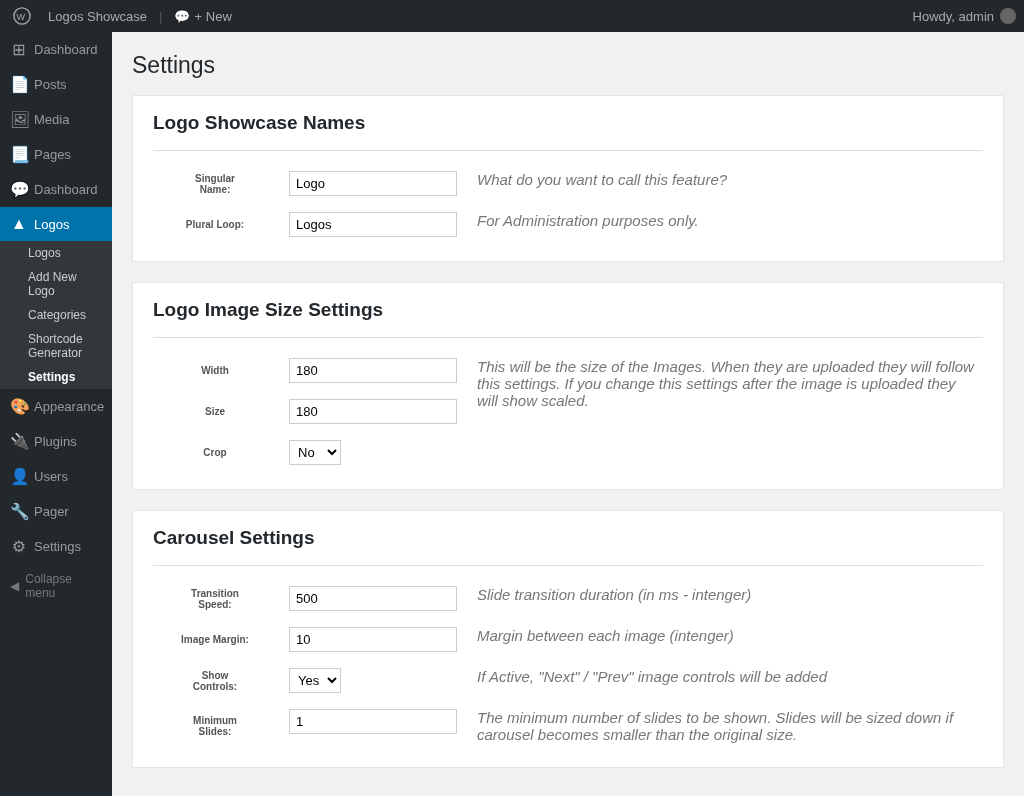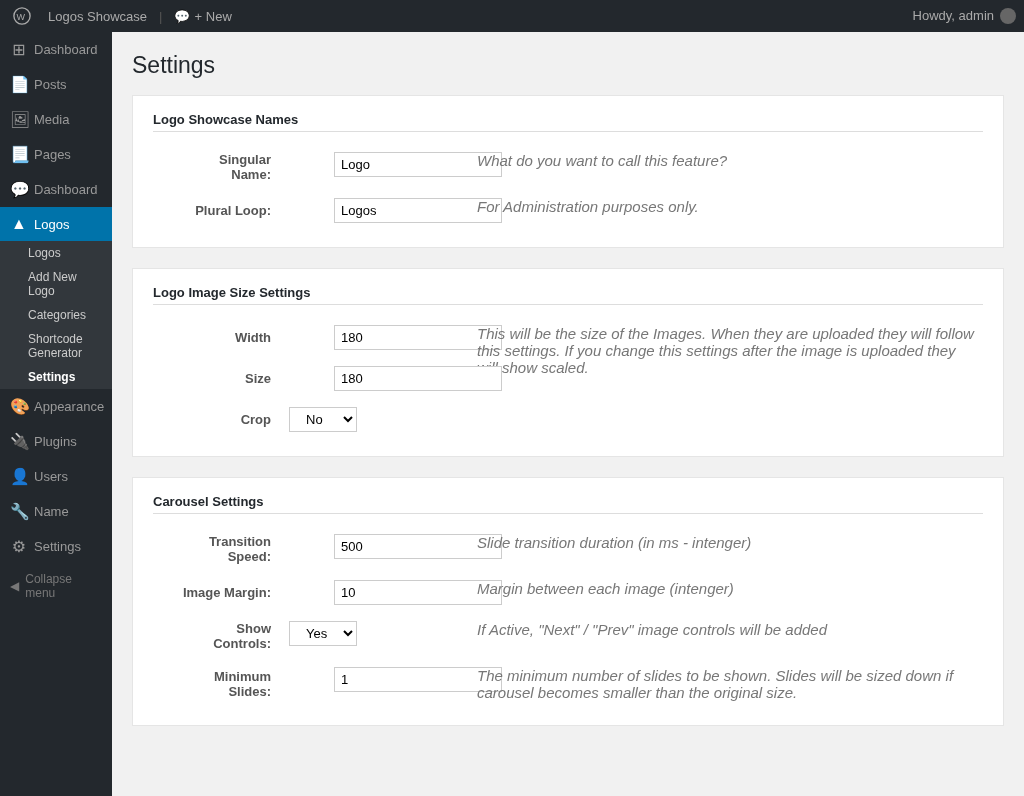--- a/index.html
+++ b/index.html
@@ -30,21 +30,21 @@
     #wpadminbar .new-content {
       color: #aaa;
       font-size: 13px;
       padding: 0 8px;
       display: flex; align-items: center; gap: 4px;
     }
     #wpadminbar .howdy {
       margin-left: auto;
       color: #aaa;
       font-size: 13px;
-      display: flex; gap: 6px;
+      display: flex; align-items: center; gap: 6px;
     }
     #wpadminbar .avatar-circle {
       width: 16px; height: 16px;
       background: #666;
       border-radius: 50%;
     }
 
     
     #layout {
       display: flex;
@@ -97,69 +97,68 @@
       background: #f1f1f1;
     }
 
     h1.page-title {
       font-size: 23px;
       font-weight: 400;
       color: #23282d;
       margin-bottom: 16px;
     }
     h2.section-title {
-      font-size: 13px;
+      font-size: 19px;
       font-weight: 600;
       color: #23282d;
       margin-bottom: 12px;
-      padding-bottom: 4px;
+      padding-bottom: 16px;
       border-bottom: 1px solid #ddd;
     }
 
     .settings-section {
       background: #fff;
       border: 1px solid #e5e5e5;
       padding: 16px 20px;
       margin-bottom: 20px;
     }
 
     .form-table { width: 100%; border-collapse: collapse; }
     .form-table tr td, .form-table tr th {
       padding: 8px 6px;
       vertical-align: top;
     }
     .form-table .label-cell {
       width: 130px;
-      text-align: right;
+      text-align: center;
       font-weight: bold;
       color: #555;
-      font-size: 13px;
+      font-size: 10px;
       padding-right: 12px;
       white-space: nowrap;
       vertical-align: middle;
     }
     .form-table .input-cell {
       width: 180px;
     }
     .form-table .desc-cell {
       color: #777;
       font-style: italic;
       font-size: 15px;
       padding-left: 14px;
     }
     .form-table input[type="text"] {
       width: 100%;
       padding: 4px 6px;
       border: 1px solid #ccc;
       font-size: 13px;
       background: #fff;
-      margin-left: 45px;
     }
     .form-table select {
-      padding: 3px 12px;
+      padding: 3px 4px;
       border: 1px solid #ccc;
       font-size: 13px;
       background: #fff;
     }
   </style>
 </head>
 <body>
 
 <div id="wpadminbar">
   <div class="wp-logo">
@@ -251,21 +250,21 @@
       </li>
       <li>
         <a class="sidebar-item">
           <span class="icon">👤</span>
           <span>Users</span>
         </a>
       </li>
       <li>
         <a class="sidebar-item">
           <span class="icon">🔧</span>
-          <span>Name</span>
+          <span>Pager</span>
         </a>
       </li>
       <li>
         <a class="sidebar-item">
           <span class="icon">⚙</span>
           <span>Settings</span>
         </a>
       </li>
     </ul>
     <div class="collapse-menu">

